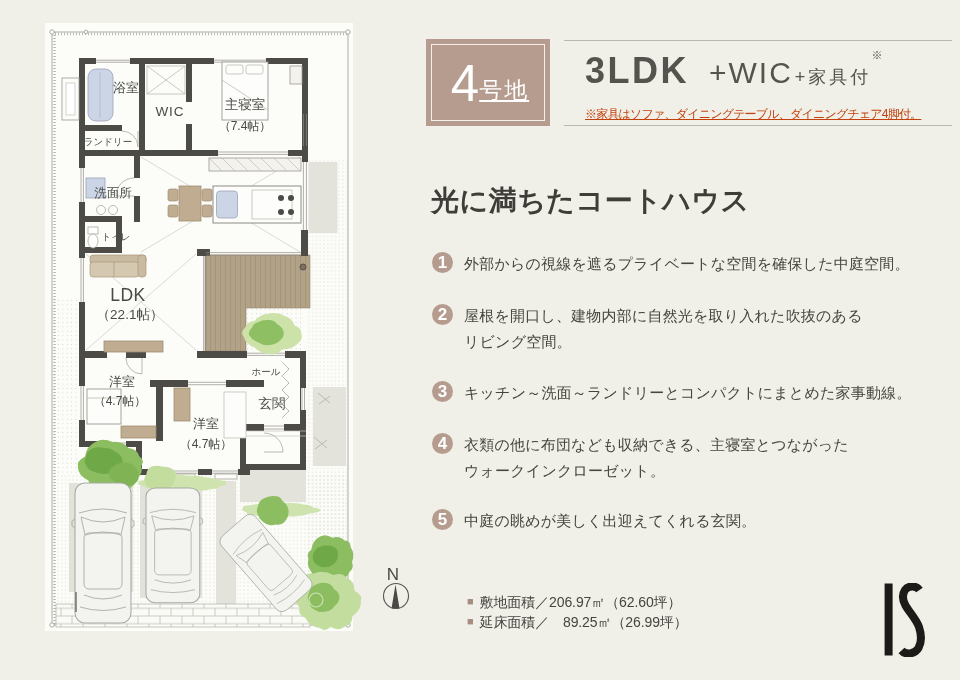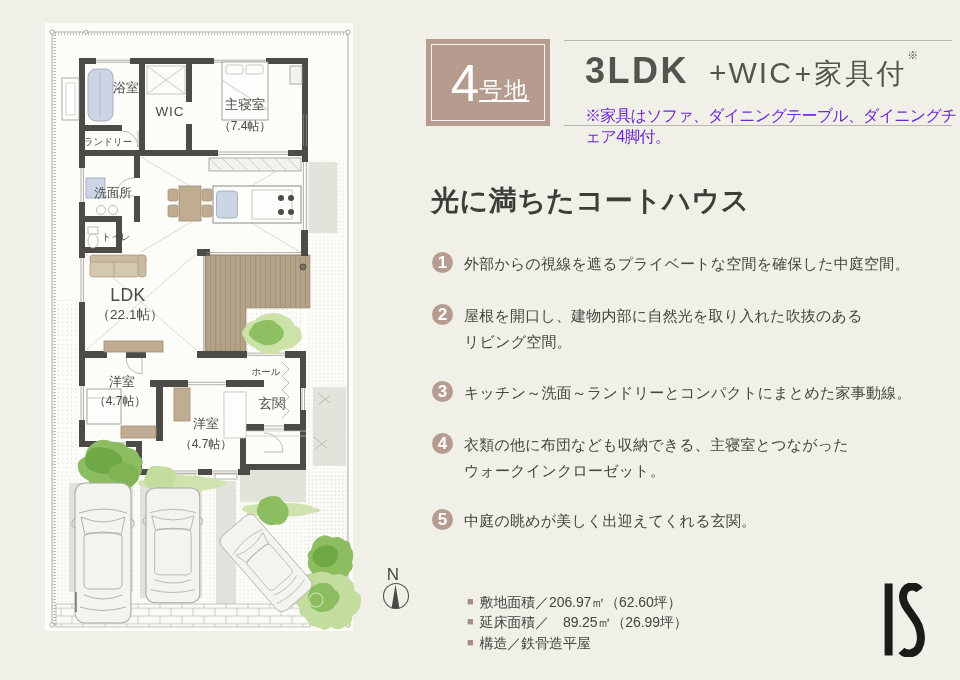--- a/index.html
+++ b/index.html
@@ -9,23 +9,23 @@
 #lotbox{left:426px;top:39px;width:124px;height:87px;background:#b59c8e;}
 #lotbox .inner{position:absolute;left:5px;top:5px;right:5px;bottom:5px;
   border:1px solid rgba(255,255,255,.85);display:flex;align-items:baseline;
   justify-content:center;color:#fff;padding-left:4px;}
 #lotbox .n4{font-size:51px;line-height:77px;font-weight:400;}
 #lotbox .gou{font-size:23px;font-weight:500;margin-left:0;letter-spacing:2px;position:relative;top:-3px;text-decoration:underline;}
 .rule{left:564px;width:388px;height:1px;background:#b9b8b0;}
 #bigtitle{left:585px;top:47.5px;width:375px;white-space:nowrap;}
 #bigtitle .ldk{font-size:36px;font-weight:700;color:#55534d;letter-spacing:2.5px;}
 #bigtitle .wic{font-size:30px;font-weight:400;color:#55534d;letter-spacing:2px;margin-left:20px;}
-#bigtitle .kagu{font-size:28px;font-weight:400;color:#55534d;letter-spacing:3px;margin-left:2px;}
+#bigtitle .kagu{font-size:18px;font-weight:400;color:#55534d;letter-spacing:3px;margin-left:2px;}
 #bigtitle sup{font-size:11px;color:#55534d;vertical-align:24px;letter-spacing:0;}
-#note{left:585px;top:106px;font-size:16px;color:#6d28d9;letter-spacing:-0.8px;}
+#note{left:585px;top:106px;font-size:12px;color:#c2410c;letter-spacing:-0.8px;text-decoration:underline;}
 #heading{left:431px;top:182px;font-size:28px;font-weight:700;color:#3e3d38;letter-spacing:0.5px;}
 .item{position:absolute;left:432px;font-size:15px;color:#46453f;line-height:26px;letter-spacing:0.2px;}
 .item .txt{position:absolute;left:32px;top:0;white-space:nowrap;width:500px;}
 .num{position:absolute;left:0;top:1px;width:21px;height:21px;border-radius:50%;
   background:#b59c8e;color:#fff;font-size:17px;font-weight:700;text-align:center;line-height:21.5px;}
 #specs{left:467px;top:593px;font-size:14px;line-height:19.3px;color:#45443f;letter-spacing:-0.1px;}
 #specs .b{color:#a58d7f;font-size:11px;margin-right:6px;position:relative;top:-2px;}
 </style>
 </head>
 <body>
@@ -68,21 +68,20 @@
   </div>
 
 <div class="item" style="top:508px;">
     <span class="num">5</span>
     <span class="txt">中庭の眺めが美しく出迎えてくれる玄関。</span>
   </div>
 
 <div class="abs" id="specs">
 <div><span class="b">■</span>敷地面積／206.97㎡（62.60坪）</div>
 <div><span class="b">■</span>延床面積／　89.25㎡（26.99坪）</div>
-<div><span class="b">■</span>構造／鉄骨造平屋</div>
 </div>
 
 <svg class="abs" style="left:880px;top:583px;" width="46" height="74" viewBox="0 0 46 74">
 <rect x="4.6" y="0.5" width="8" height="72" fill="#1c1b18"></rect>
 <path d="M39.5,7 C36,2 28,2.5 25,7 C22,11.5 22.5,17 25.5,22.5 C28.5,28 36.5,36.5 39,44 C41.5,51.5 41.8,59 38.5,65 C35,71 26,72.5 21.5,67.5" fill="none" stroke="#1c1b18" stroke-width="8" stroke-linecap="butt"></path>
 </svg>
 
 <svg class="abs" style="left:0;top:0;" width="430" height="680" viewBox="0 0 430 680" id="plan">
 <defs>
 <pattern id="dots" width="3.8" height="3.8" patternUnits="userSpaceOnUse">

